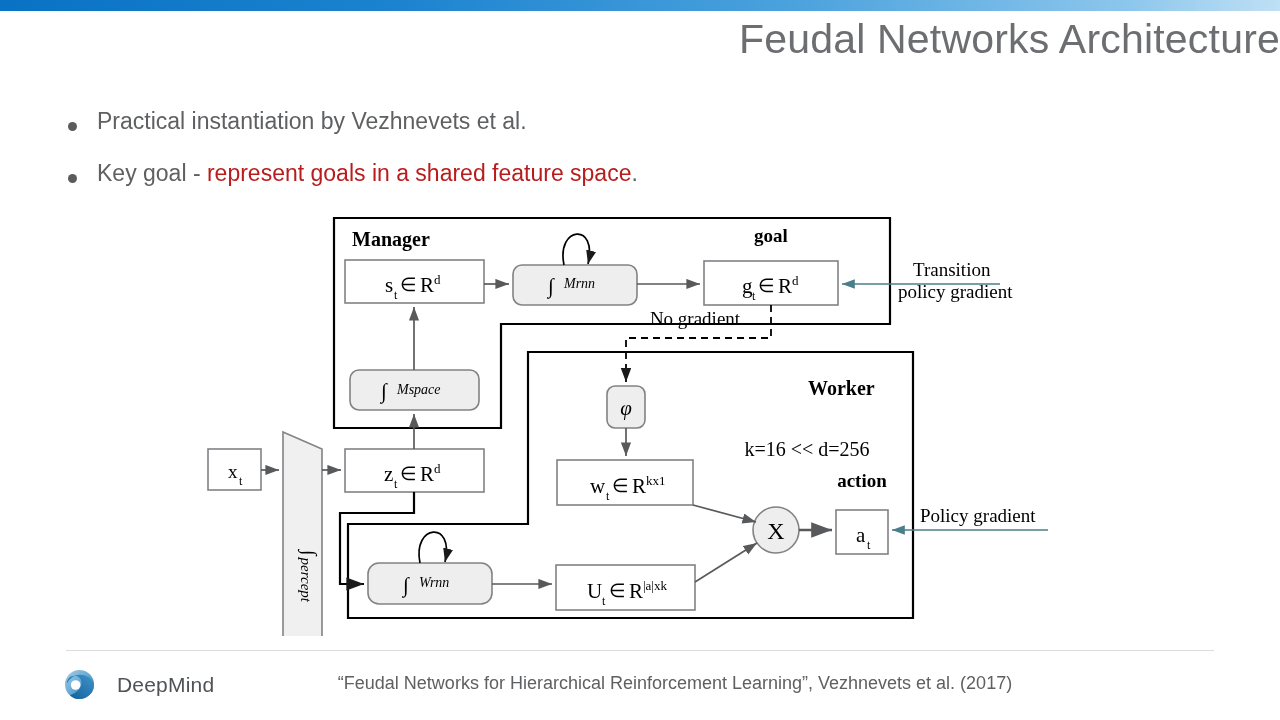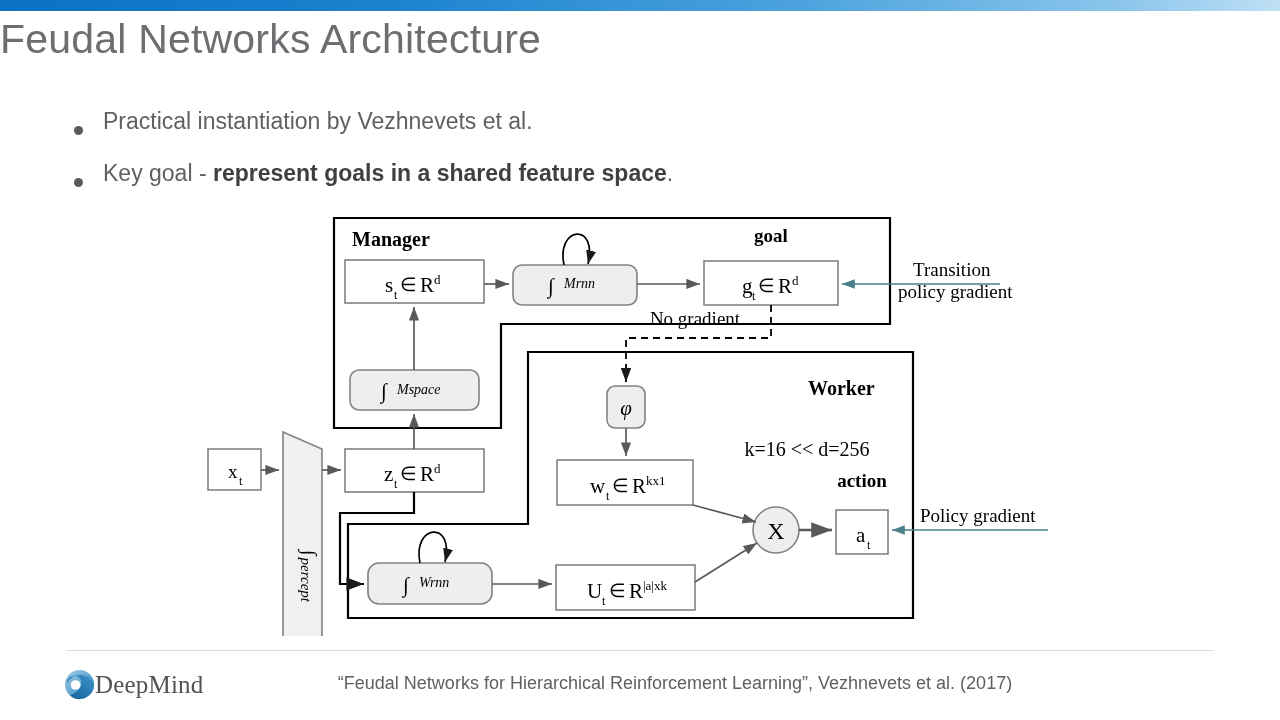--- a/index.html
+++ b/index.html
@@ -8,53 +8,53 @@
     background:#ffffff;
     font-family:"Liberation Sans", sans-serif;
   }
   
   #top-banner{
     position:absolute;left:0;top:0;width:1280px;height:11px;
     background:linear-gradient(to right,#0a72c4 0%,#1b82cf 30%,#4ba2dd 62%,#8cc6ec 88%,#bfe0f5 100%);
   }
   
   #slide-title{
-    position:absolute;left:0;top:16px;width:1280px;text-align:left;
+    position:absolute;left:0;top:16px;width:1280px;text-align:right;
     font-size:41px;color:#6d6e71;font-weight:400;letter-spacing:0.2px;
     font-family:"Liberation Sans", sans-serif;
   }
   
-  .bullet-row{position:absolute;left:74px;display:flex;align-items:flex-end;}
+  .bullet-row{position:absolute;left:68px;display:flex;align-items:center;}
   .bullet-dot{
     width:9px;height:9px;border-radius:50%;background:#5b5b5b;
     margin-top:10px;margin-right:20px;flex:0 0 auto;
   }
   .bullet-text{font-size:23px;color:#5f6062;line-height:28px;}
-  .bullet-text b{color:#404040;font-weight:bold;}
+  .bullet-text b{color:#b91c1c;font-weight:normal;}
   #bullet-1{top:107px;}
   #bullet-2{top:159px;}
 
   
   #diagram{position:absolute;left:0;top:206px;width:1023px;height:430px;}
   #diagram svg{display:block;}
 
   
   #footer-rule{
     position:absolute;left:66px;top:650px;width:1148px;height:1px;background:#dcdcdc;
   }
   #footer{
     position:absolute;left:0;top:660px;width:1280px;height:60px;
   }
   #dm-logo-wrap{
     position:absolute;left:64px;top:9px;display:flex;align-items:center;
   }
   #dm-mark{width:31px;height:31px;flex:0 0 auto;}
   #dm-word{
-    margin-left:0;font-size:25px;color:#4f5256;letter-spacing:0.2px;
-    font-family:Liberation Serif, serif;
+    margin-left:22px;font-size:21px;color:#4f5256;letter-spacing:0.2px;
+    font-family:Liberation Sans, sans-serif;
   }
   #footer-caption{
     position:absolute;left:0;top:13px;width:1160px;text-align:center;
     font-size:18px;color:#5f6062;padding-left:190px;box-sizing:border-box;
   }
 </style>
 </head>
 <body>
 
 <div id="top-banner"></div>

